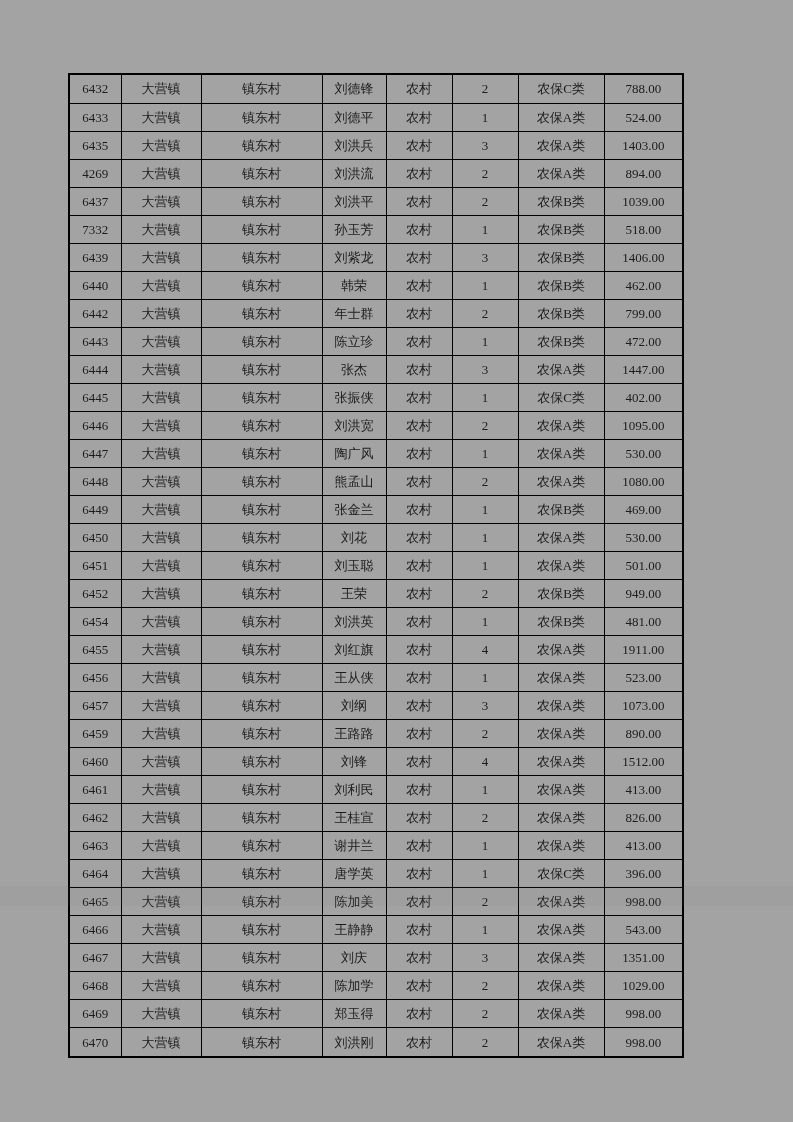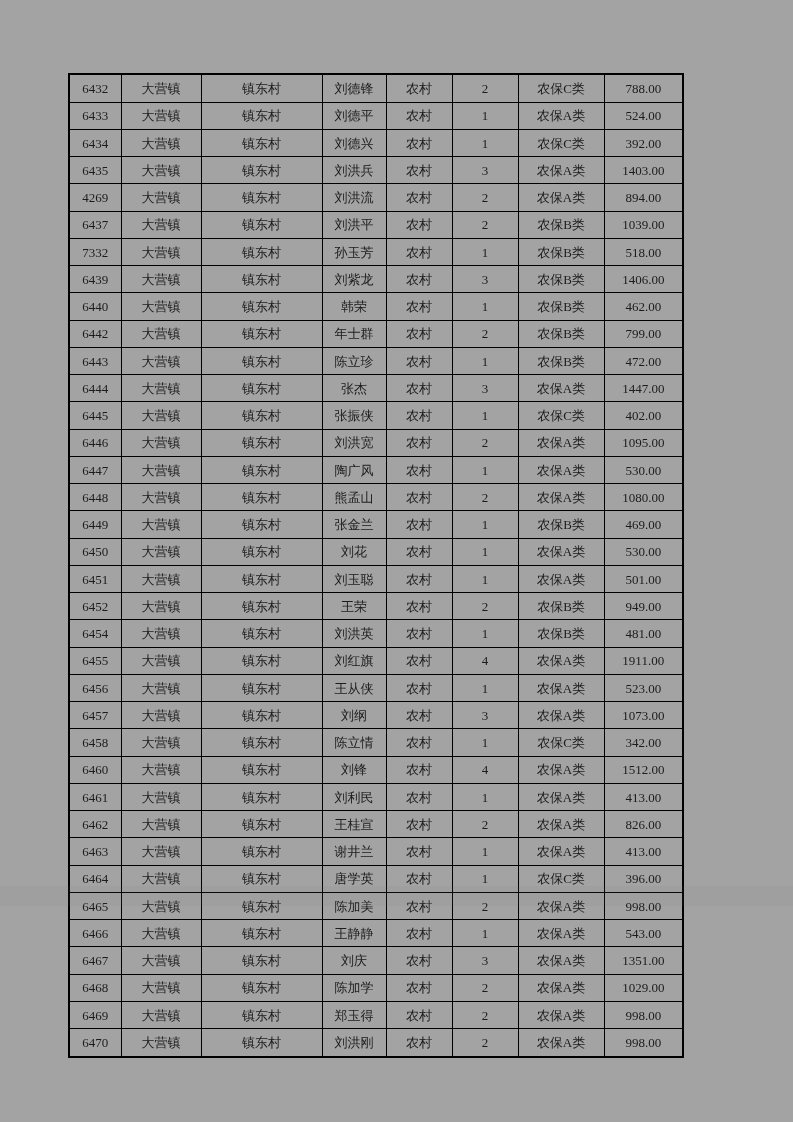--- a/index.html
+++ b/index.html
@@ -76,30 +76,20 @@
           <td>6433</td>
           <td>大营镇</td>
           <td>镇东村</td>
           <td>刘德平</td>
           <td>农村</td>
           <td>1</td>
           <td>农保A类</td>
           <td>524.00</td>
         </tr>
         <tr>
-          <td>6434</td>
-          <td>大营镇</td>
-          <td>镇东村</td>
-          <td>刘德兴</td>
-          <td>农村</td>
-          <td>1</td>
-          <td>农保C类</td>
-          <td>392.00</td>
-        </tr>
-        <tr>
           <td>6435</td>
           <td>大营镇</td>
           <td>镇东村</td>
           <td>刘洪兵</td>
           <td>农村</td>
           <td>3</td>
           <td>农保A类</td>
           <td>1403.00</td>
         </tr>
         <tr>
@@ -296,28 +286,28 @@
           <td>6457</td>
           <td>大营镇</td>
           <td>镇东村</td>
           <td>刘纲</td>
           <td>农村</td>
           <td>3</td>
           <td>农保A类</td>
           <td>1073.00</td>
         </tr>
         <tr>
-          <td>6458</td>
-          <td>大营镇</td>
-          <td>镇东村</td>
-          <td>陈立情</td>
-          <td>农村</td>
-          <td>1</td>
-          <td>农保C类</td>
-          <td>342.00</td>
+          <td>6459</td>
+          <td>大营镇</td>
+          <td>镇东村</td>
+          <td>王路路</td>
+          <td>农村</td>
+          <td>2</td>
+          <td>农保A类</td>
+          <td>890.00</td>
         </tr>
         <tr>
           <td>6460</td>
           <td>大营镇</td>
           <td>镇东村</td>
           <td>刘锋</td>
           <td>农村</td>
           <td>4</td>
           <td>农保A类</td>
           <td>1512.00</td>

